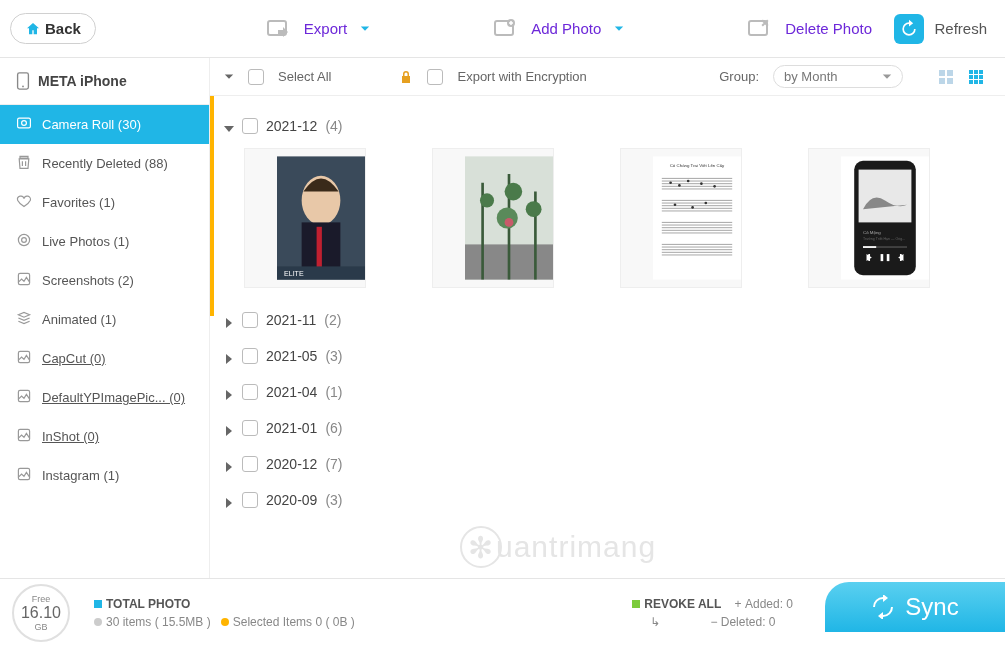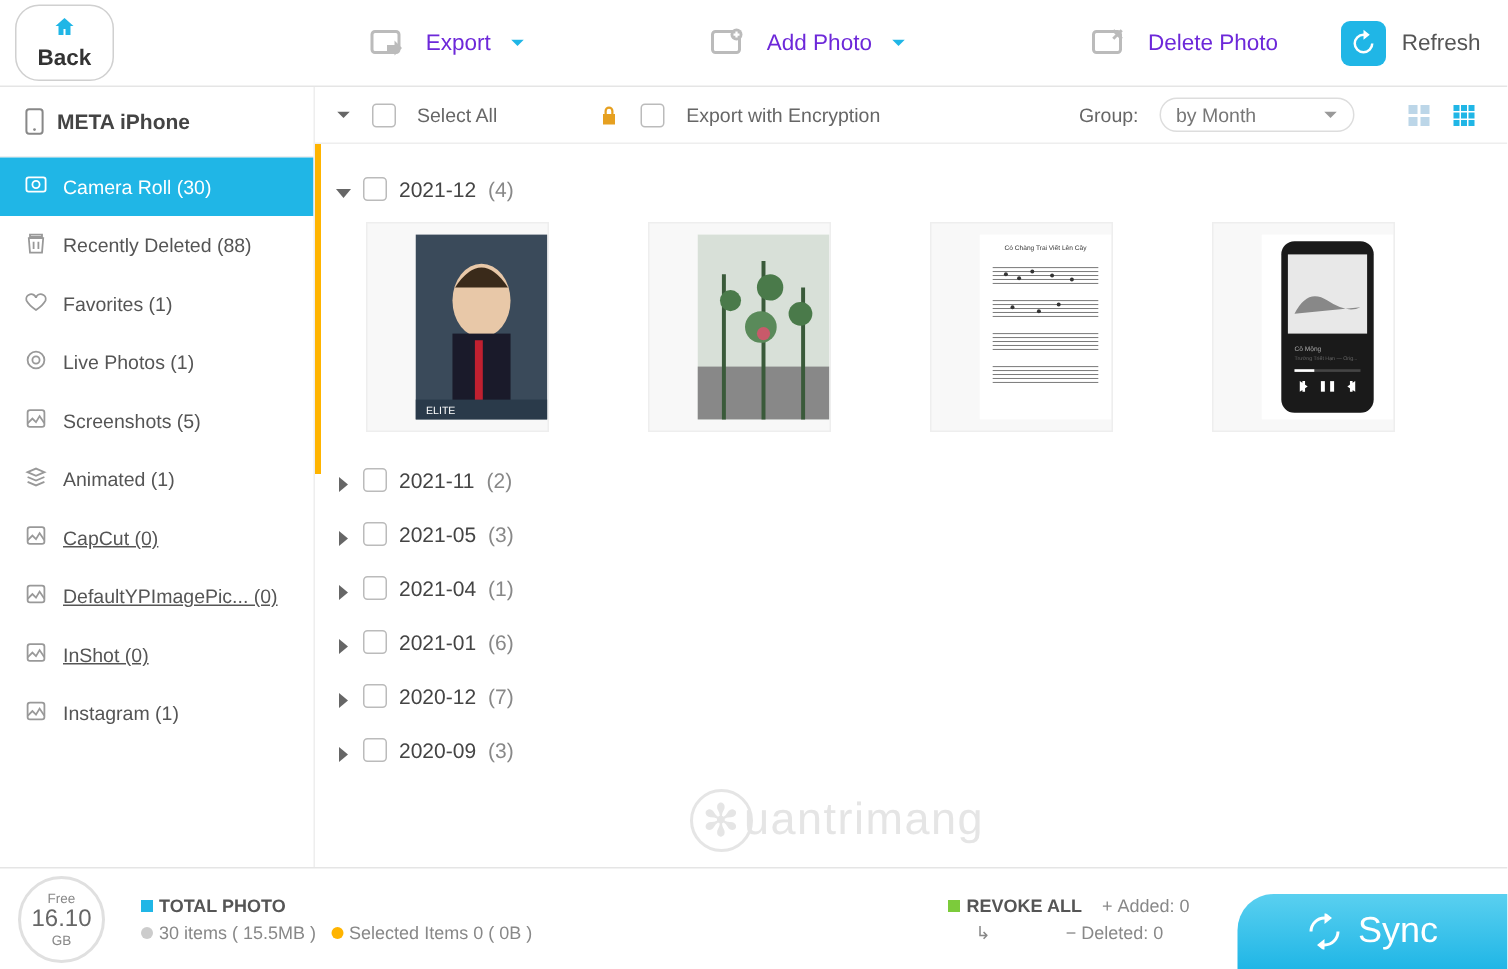--- a/index.html
+++ b/index.html
@@ -1,18 +1,18 @@
 <!DOCTYPE html>
 <html><head>
 <meta charset="utf-8">
 <style>
 * { box-sizing: border-box; margin: 0; padding: 0; font-family: -apple-system, "Segoe UI", Arial, sans-serif; }
 body { width: 1005px; height: 646px; background: #fff; overflow: hidden; position: relative; color: #555; }
 .topbar { height: 58px; border-bottom: 1px solid #e5e5e5; display: flex; align-items: center; padding: 0 10px; gap: 8px; }
-.back-btn { display: flex; align-items: center; gap: 4px; padding: 6px 14px; border: 1px solid #d0d0d0; border-radius: 16px; font-size: 15px; font-weight: 600; color: #333; cursor: pointer; flex-direction: column; }
+.back-btn { display: flex; align-items: center; gap: 4px; padding: 6px 14px; border: 1px solid #d0d0d0; border-radius: 16px; font-size: 15px; font-weight: 600; color: #333; cursor: pointer; }
 .back-btn svg { width: 16px; height: 16px; fill: #20b6e6; }
 .toolbar-center { flex: 1; display: flex; justify-content: flex-start; gap: 120px; padding-left: 160px; }
 .toolbar-btn { display: flex; align-items: center; gap: 12px; cursor: pointer; font-size: 15px; color: #6d28d9; }
 .toolbar-btn .icon { width: 28px; height: 24px; fill: #bbb; }
 .toolbar-btn .chev { width: 12px; height: 10px; fill: #20b6e6; }
 .refresh-btn { display: flex; align-items: center; gap: 10px; cursor: pointer; font-size: 15px; color: #555; margin-right: 8px; }
 .refresh-btn .ricon { width: 30px; height: 30px; background: #20b6e6; border-radius: 6px; display: flex; align-items: center; justify-content: center; }
 .refresh-btn .ricon svg { width: 20px; height: 20px; fill: #fff; }
 .body { display: flex; height: 520px; }
 .sidebar { width: 210px; border-right: 1px solid #eee; overflow-y: auto; position: relative; }
@@ -43,21 +43,21 @@
 .footer { height: 68px; border-top: 1px solid #e5e5e5; display: flex; align-items: center; padding: 11px 12px; gap: 24px; position: relative; }
 .storage { width: 58px; height: 58px; border: 2px solid #e0e0e0; border-radius: 50%; display: flex; flex-direction: column; align-items: center; justify-content: center; font-size: 9px; color: #888; }
 .storage .num { font-size: 16px; font-weight: 400; color: #666; }
 .foot-col { display: flex; flex-direction: column; gap: 4px; font-size: 12px; color: #888; }
 .foot-col .title { font-weight: 700; color: #555; font-size: 12px; }
 .dot { width: 8px; height: 8px; display: inline-block; margin-right: 4px; }
 .dot.blue { background: #20b6e6; }
 .dot.green { background: #7ccb3b; }
 .dot.orange { background: #ffb400; border-radius: 50%; }
 .dot.grey { background: #ccc; border-radius: 50%; }
-.sync-btn { position: absolute; right: 0; bottom: 0; height: 50px; width: 180px; background: linear-gradient(180deg,#5ad0f0,#20b6e6); color: #fff; font-size: 24px; font-weight: 500; display: flex; align-items: center; justify-content: center; gap: 10px; border-top-left-radius: 24px; cursor: pointer; }
+.sync-btn { position: absolute; right: 0; bottom: 14px; height: 50px; width: 180px; background: linear-gradient(180deg,#5ad0f0,#20b6e6); color: #fff; font-size: 24px; font-weight: 500; display: flex; align-items: center; justify-content: center; gap: 10px; border-top-left-radius: 24px; cursor: pointer; }
 .sync-btn svg { width: 24px; height: 24px; fill: #fff; }
 .watermark { position: absolute; left: 250px; top: 430px; font-size: 30px; color: #e5e5e5; font-weight: 300; letter-spacing: 1px; pointer-events: none; display:flex; align-items:center; }
 .watermark .gear { width:42px; height:42px; border:2px solid #e5e5e5; border-radius:50%; display:inline-flex; align-items:center; justify-content:center; margin-right:-6px; }
 </style>
 </head>
 <body>
 
 <div class="topbar">
   <div class="back-btn">
     <svg viewBox="0 0 24 24">
@@ -140,21 +140,21 @@
               <circle cx="10" cy="10" r="7" fill="none" stroke="currentColor" stroke-width="1.5"></circle>
               <circle cx="10" cy="10" r="3" fill="none" stroke="currentColor" stroke-width="1.5"></circle>
             </svg></span>
           <span>Live Photos (1)</span>
         </div>
         <div class="side-item">
           <span style="color:#999"><svg viewBox="0 0 20 20">
               <rect x="3" y="3" width="14" height="14" rx="2" fill="none" stroke="currentColor" stroke-width="1.5"></rect>
               <path d="M3 14l4-4 3 3 3-5 4 6" fill="none" stroke="currentColor" stroke-width="1.5"></path>
             </svg></span>
-          <span>Screenshots (5)</span>
+          <span>Screenshots (2)</span>
         </div>
         <div class="side-item">
           <span style="color:#999"><svg viewBox="0 0 20 20">
               <path d="M3 6l7-3 7 3-7 3zM3 10l7 3 7-3M3 14l7 3 7-3" fill="none" stroke="currentColor" stroke-width="1.5"></path>
             </svg></span>
           <span>Animated (1)</span>
         </div>
         <div class="side-item ul">
           <span style="color:#999"><svg viewBox="0 0 20 20">
               <rect x="3" y="3" width="14" height="14" rx="2" fill="none" stroke="currentColor" stroke-width="1.5"></rect>

